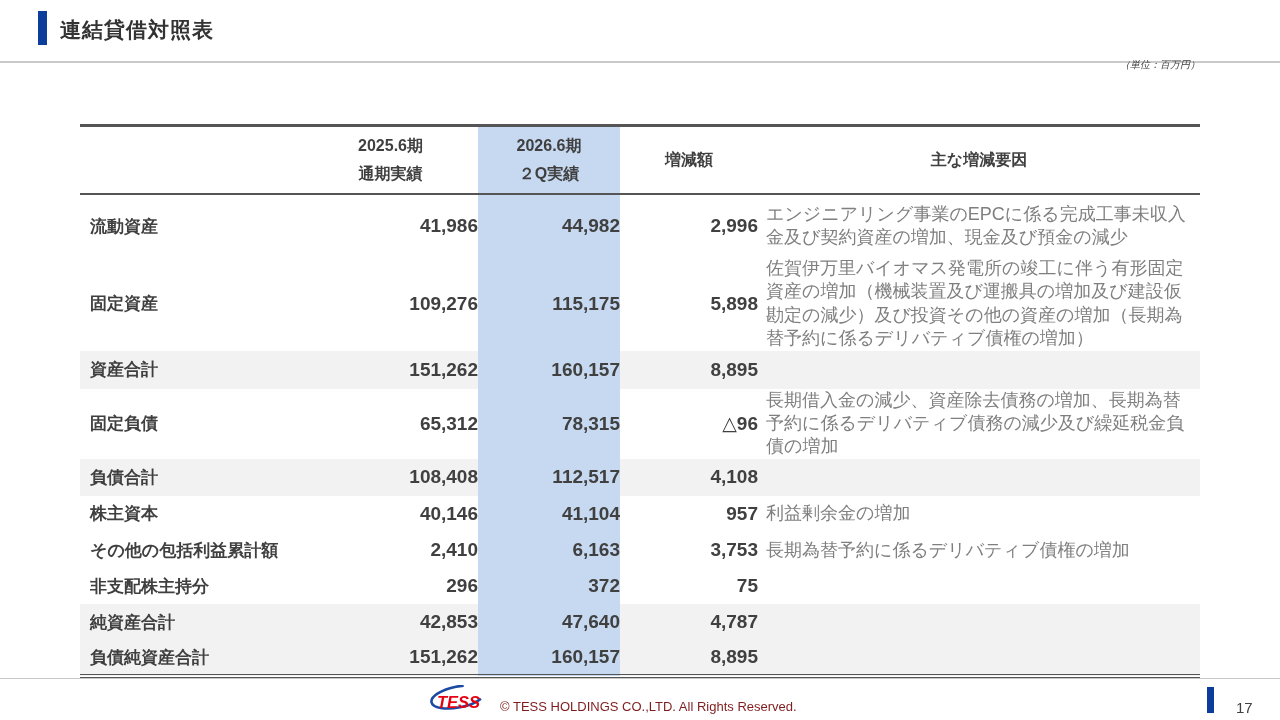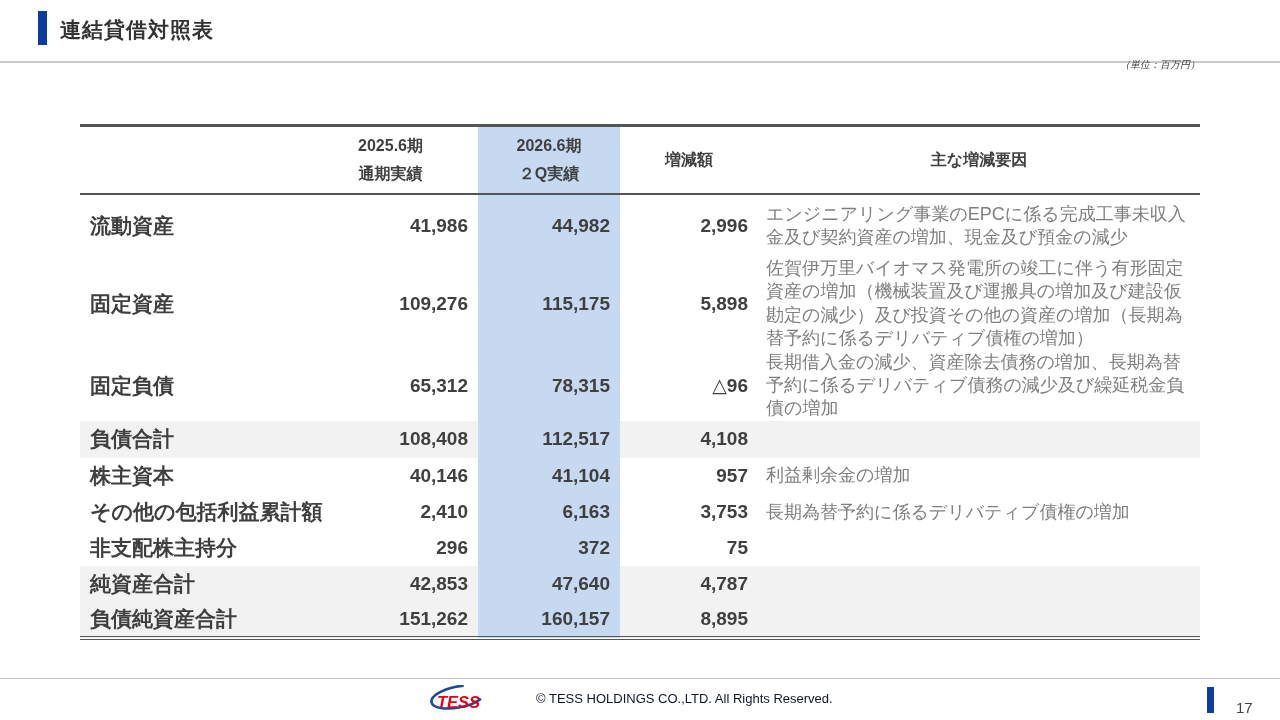--- a/index.html
+++ b/index.html
@@ -34,37 +34,37 @@
     text-align:center;vertical-align:middle;
     height:66px;line-height:1.75;
     border-bottom:2px solid #555;
     padding:0;
   }
   .bs-table td{padding:0;vertical-align:middle;}
   .hl{background:var(--highlight-column,#c6d9f0);}
   tr.total{background:var(--shaded-row,#f2f2f2);}
   tr.total td.hl{background:var(--highlight-column,#c6d9f0);}
   td.lbl{
-    font-size:21px;font-weight:bold;color:#3f3f3f;
+    font-size:17px;font-weight:bold;color:#3f3f3f;
     padding-left:10px;white-space:nowrap;
   }
   td.num{
     font-size:19px;font-weight:bold;color:#404040;
-    text-align:right;padding-right:10px;
+    text-align:right;
     font-family:"Liberation Sans","DejaVu Sans",sans-serif;
   }
   td.note{
     font-size:18px;color:#7f7f7f;line-height:1.3;
     padding-left:8px;padding-right:2px;text-align:left;
   }
   
   .footer-rule{position:absolute;left:0;top:678px;width:1280px;height:1px;background:#c9c9c9;}
   .footer{position:absolute;left:0;top:679px;width:1280px;height:41px;}
   .logo{position:absolute;left:428px;top:6px;width:62px;height:30px;}
-  .copyright{position:absolute;left:500px;top:12px;font-size:13px;color:#0f172a;margin-left:36px;}
+  .copyright{position:absolute;left:500px;top:20px;font-size:13px;color:#7f1d1d;}
   .page-bar{position:absolute;left:1207px;top:8px;width:7px;height:26px;background:var(--accent-blue,#0d3d9b);}
   .page-number{position:absolute;left:1236px;top:20px;font-size:15px;color:#404040;}
 </style>
 </head>
 <body>
 
 <div class="slide-header">
   <div class="title-bar"></div>
   <div class="slide-title">連結貸借対照表</div>
   <div class="header-rule"></div>
@@ -102,20 +102,27 @@
       <td class="num hl">44,982</td>
       <td class="num">2,996</td>
       <td class="note">エンジニアリング事業のEPCに係る完成工事未収入金及び契約資産の増加、現金及び預金の減少</td>
     </tr>
     <tr style="height:80px">
       <td class="lbl">固定資産</td>
       <td class="num">109,276</td>
       <td class="num hl">115,175</td>
       <td class="num">5,898</td>
       <td class="note">佐賀伊万里バイオマス発電所の竣工に伴う有形固定資産の増加（機械装置及び運搬具の増加及び建設仮勘定の減少）及び投資その他の資産の増加（長期為替予約に係るデリバティブ債権の増加）</td>
+    </tr>
+    <tr class="total" style="height:38px">
+      <td class="lbl">資産合計</td>
+      <td class="num">151,262</td>
+      <td class="num hl">160,157</td>
+      <td class="num">8,895</td>
+      <td class="note"></td>
     </tr>
     <tr style="height:46px">
       <td class="lbl">固定負債</td>
       <td class="num">65,312</td>
       <td class="num hl">78,315</td>
       <td class="num">△96</td>
       <td class="note">長期借入金の減少、資産除去債務の増加、長期為替予約に係るデリバティブ債務の減少及び繰延税金負債の増加</td>
     </tr>
     <tr class="total" style="height:37px">
       <td class="lbl">負債合計</td>

